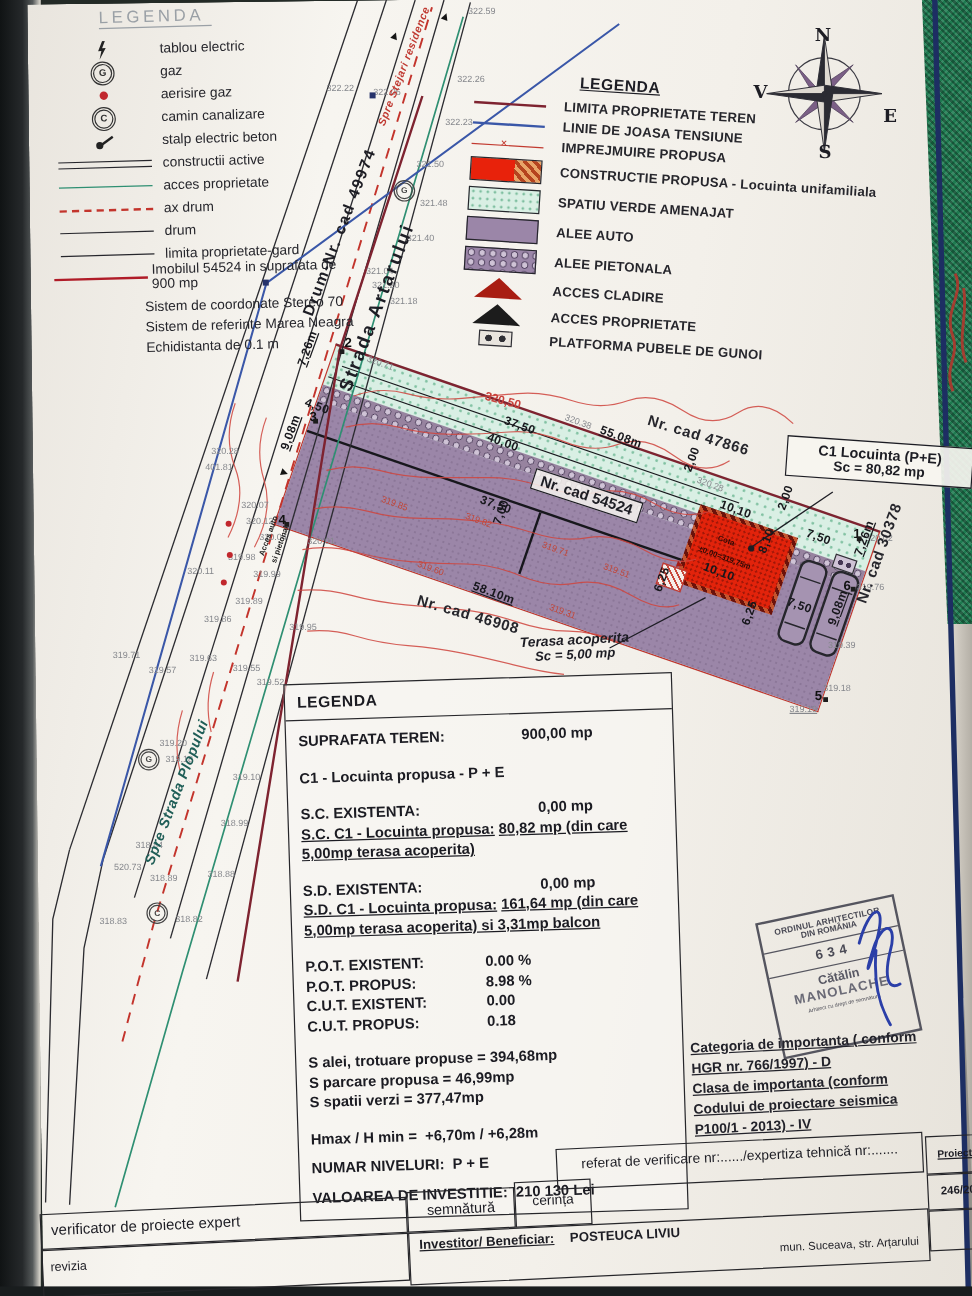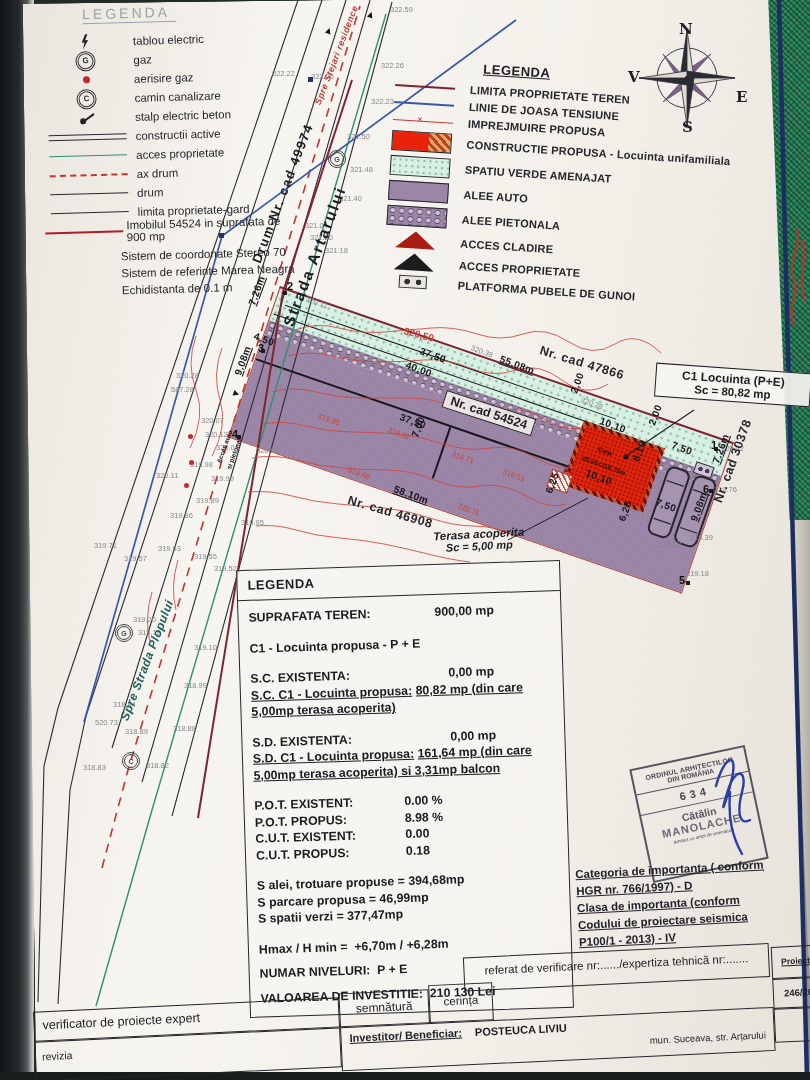--- a/index.html
+++ b/index.html
@@ -418,21 +418,21 @@
       <span class="fl f-el" style="left: 371px; top: 98px;">322.23</span>
       <span class="fl f-el" style="left: 272px; top: 70px;">322.22</span>
       <span class="fl f-el" style="left: 311px; top: 73px;">322.06</span>
       <span class="fl f-el" style="left: 347px; top: 133px;">321.50</span>
       <span class="fl f-el" style="left: 350px; top: 166px;">321.48</span>
       <span class="fl f-el" style="left: 339px; top: 195px;">321.40</span>
       <span class="fl f-el" style="left: 305px; top: 222px;">321.04</span>
       <span class="fl f-el" style="left: 310px; top: 234px;">321.20</span>
       <span class="fl f-el" style="left: 325px; top: 247px;">321.18</span>
       <span class="fl f-el" style="left: 176px; top: 372px;">320.28</span>
-      <span class="fl f-el" style="left: 171px; top: 386px;">587.28</span>
+      <span class="fl f-el" style="left: 171px; top: 386px;">401.81</span>
       <span class="fl f-el" style="left: 156px; top: 424px; margin-top: 48px;">320.11</span>
       <span class="fl f-el" style="left: 201px; top: 417px;">320.07</span>
       <span class="fl f-el" style="left: 205px; top: 431px;">320.12</span>
       <span class="fl f-el" style="left: 216px; top: 444px;">320.04</span>
       <span class="fl f-el" style="left: 190px; top: 461px;">319.98</span>
       <span class="fl f-el" style="left: 211px; top: 475px;">319.99</span>
       <span class="fl f-el" style="left: 196px; top: 497px;">319.89</span>
       <span class="fl f-el" style="left: 170px; top: 512px;">319.86</span>
       <span class="fl f-el" style="left: 241px; top: 519px;">319.95</span>
       <span class="fl f-el" style="left: 256px; top: 447px;">320.01</span>
@@ -449,21 +449,21 @@
       <span class="fl f-el" style="left: 95px; top: 719px;">520.73</span>
       <span class="fl f-el" style="left: 125px; top: 728px;">318.89</span>
       <span class="fl f-el" style="left: 173px; top: 725px;">318.88</span>
       <span class="fl f-el" style="left: 83px; top: 764px;">318.83</span>
       <span class="fl f-el" style="left: 146px; top: 762px;">318.82</span>
       <span class="fl f-el" style="left: 471px; top: 344px; transform: rotate(20deg);">320.38</span>
       <span class="fl f-el" style="left: 581px; top: 396px; transform: rotate(20deg);">320.28</span>
       <span class="fl f-el" style="left: 721px; top: 445px;">320.02</span>
       <span class="fl f-el" style="left: 714px; top: 486px;">319.76</span>
       <span class="fl f-el" style="left: 690px; top: 534px;">319.39</span>
-      <span class="fl f-el" style="left: 658px; top: 540px; text-decoration: underline;">319.19</span>
+      <span class="fl f-el" style="left: 658px; top: 587px; text-decoration: underline;">319.19</span>
       <span class="fl f-el" style="left: 686px; top: 570px;">319.18</span>
       <span class="fl f-el" style="left: 306px; top: 295px; transform: rotate(20deg);">320.71</span>
       <span class="fl f-elr" style="left: 318px; top: 412px; transform: rotate(20deg);">319.85</span>
       <span class="fl f-elr" style="left: 388px; top: 426px; transform: rotate(20deg);">319.82</span>
       <span class="fl f-elr" style="left: 452px; top: 450px; transform: rotate(20deg);">319.71</span>
       <span class="fl f-elr" style="left: 348px; top: 466px; transform: rotate(20deg);">319.60</span>
       <span class="fl f-elr" style="left: 503px; top: 468px; transform: rotate(20deg);">319.51</span>
       <span class="fl f-elr" style="left: 458px; top: 502px; transform: rotate(20deg);">319.31</span>
       <span class="fl f-ctr" style="left: 404px; top: 326px; transform: rotate(15deg);">320,50</span>
       <span class="fl f-dim" style="left: 420px; top: 346px; transform: rotate(20deg);">37,50</span>

